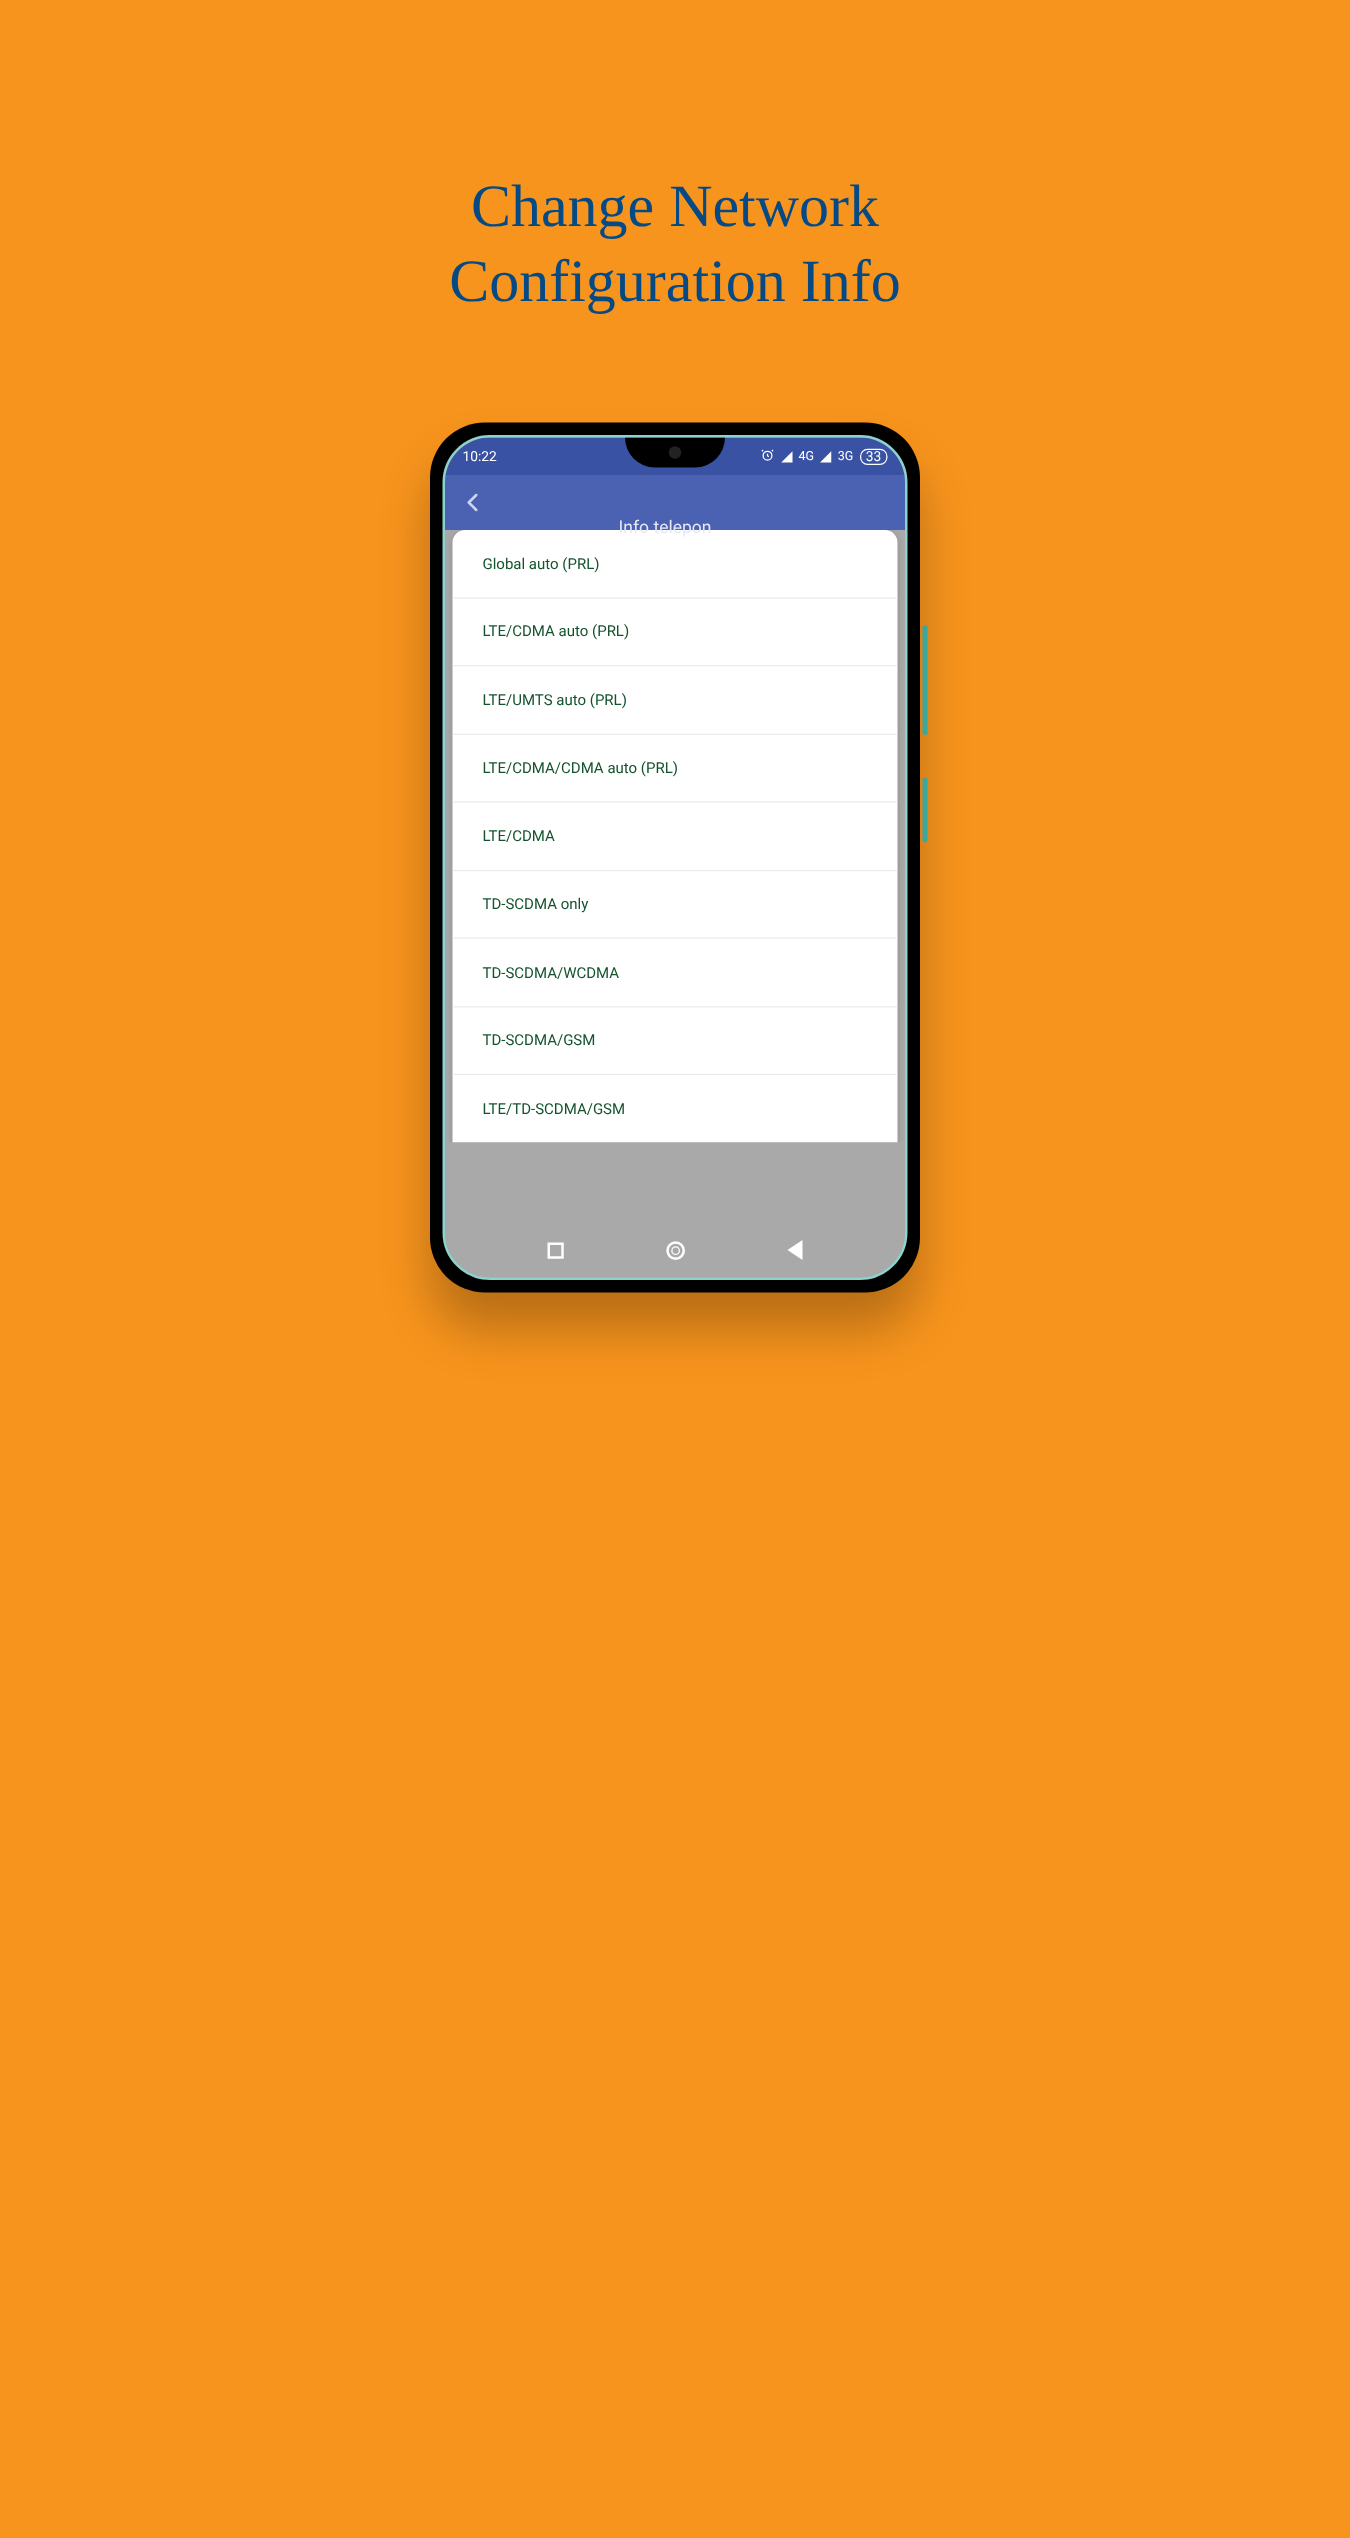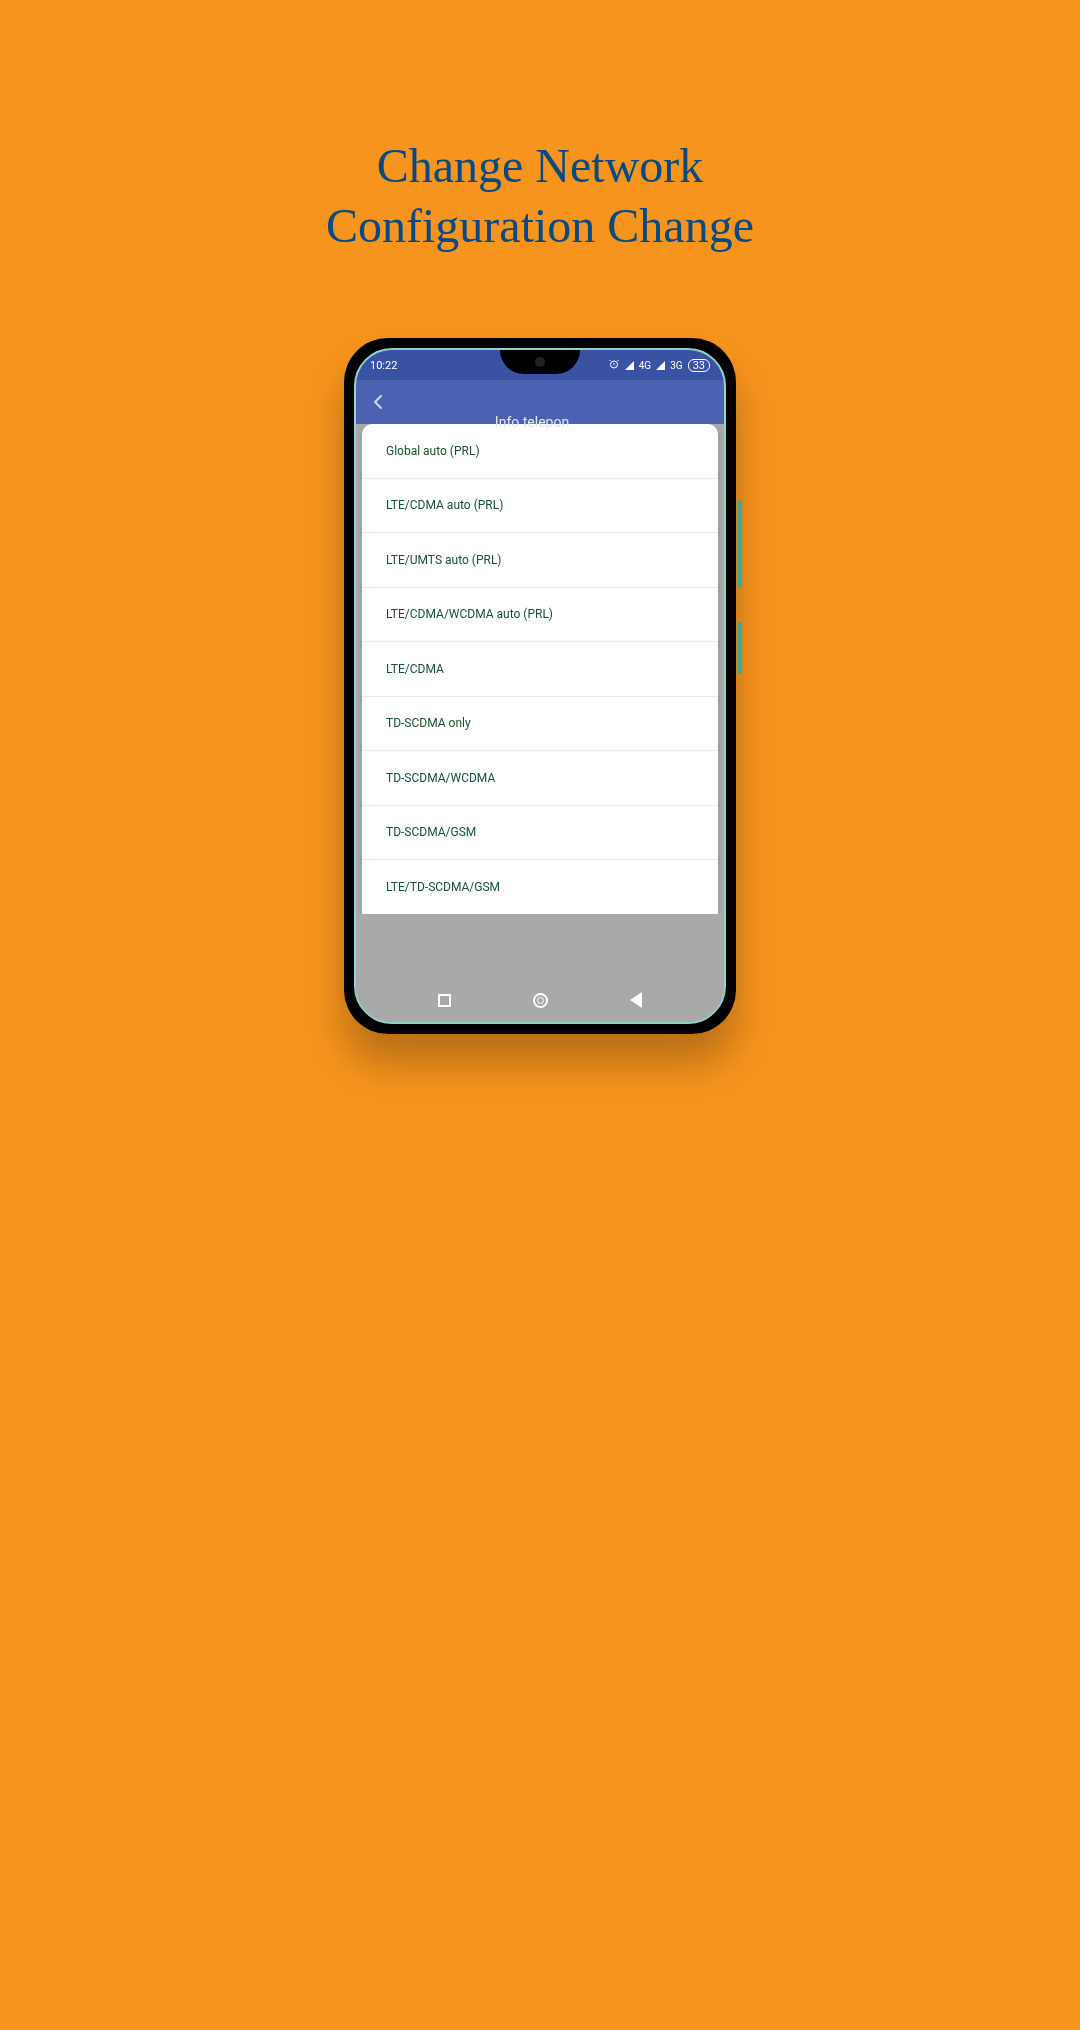--- a/index.html
+++ b/index.html
@@ -139,21 +139,21 @@
   .nav-square { width: 13px; height: 13px; border: 2px solid #fff; }
   .nav-circle { width: 15px; height: 15px; border: 2px solid #fff; border-radius: 50%; position: relative; }
   .nav-circle::after { content:''; position:absolute; inset:2px; border:1px solid #fff; border-radius:50%; }
   .nav-tri { width:0; height:0; border-style: solid; border-width: 8px 12px 8px 0; border-color: transparent #fff transparent transparent; }
 </style>
 </head>
 <body>
 
 <div class="headline">
   <div>Change Network</div>
-  <div>Configuration Change</div>
+  <div>Configuration Info</div>
 </div>
 
 <div class="phone">
   <div class="side-button sb1"></div>
   <div class="side-button sb2"></div>
   <div class="phone-inner">
     <div class="notch"></div>
     <div class="screen">
 
       <div class="status-bar">
@@ -187,21 +187,21 @@
             <div class="row">
               <span>Global auto (PRL)</span>
             </div>
             <div class="row">
               <span>LTE/CDMA auto (PRL)</span>
             </div>
             <div class="row">
               <span>LTE/UMTS auto (PRL)</span>
             </div>
             <div class="row">
-              <span>LTE/CDMA/WCDMA auto (PRL)</span>
+              <span>LTE/CDMA/CDMA auto (PRL)</span>
             </div>
             <div class="row">
               <span>LTE/CDMA</span>
             </div>
             <div class="row">
               <span>TD-SCDMA only</span>
             </div>
             <div class="row">
               <span>TD-SCDMA/WCDMA</span>
             </div>

